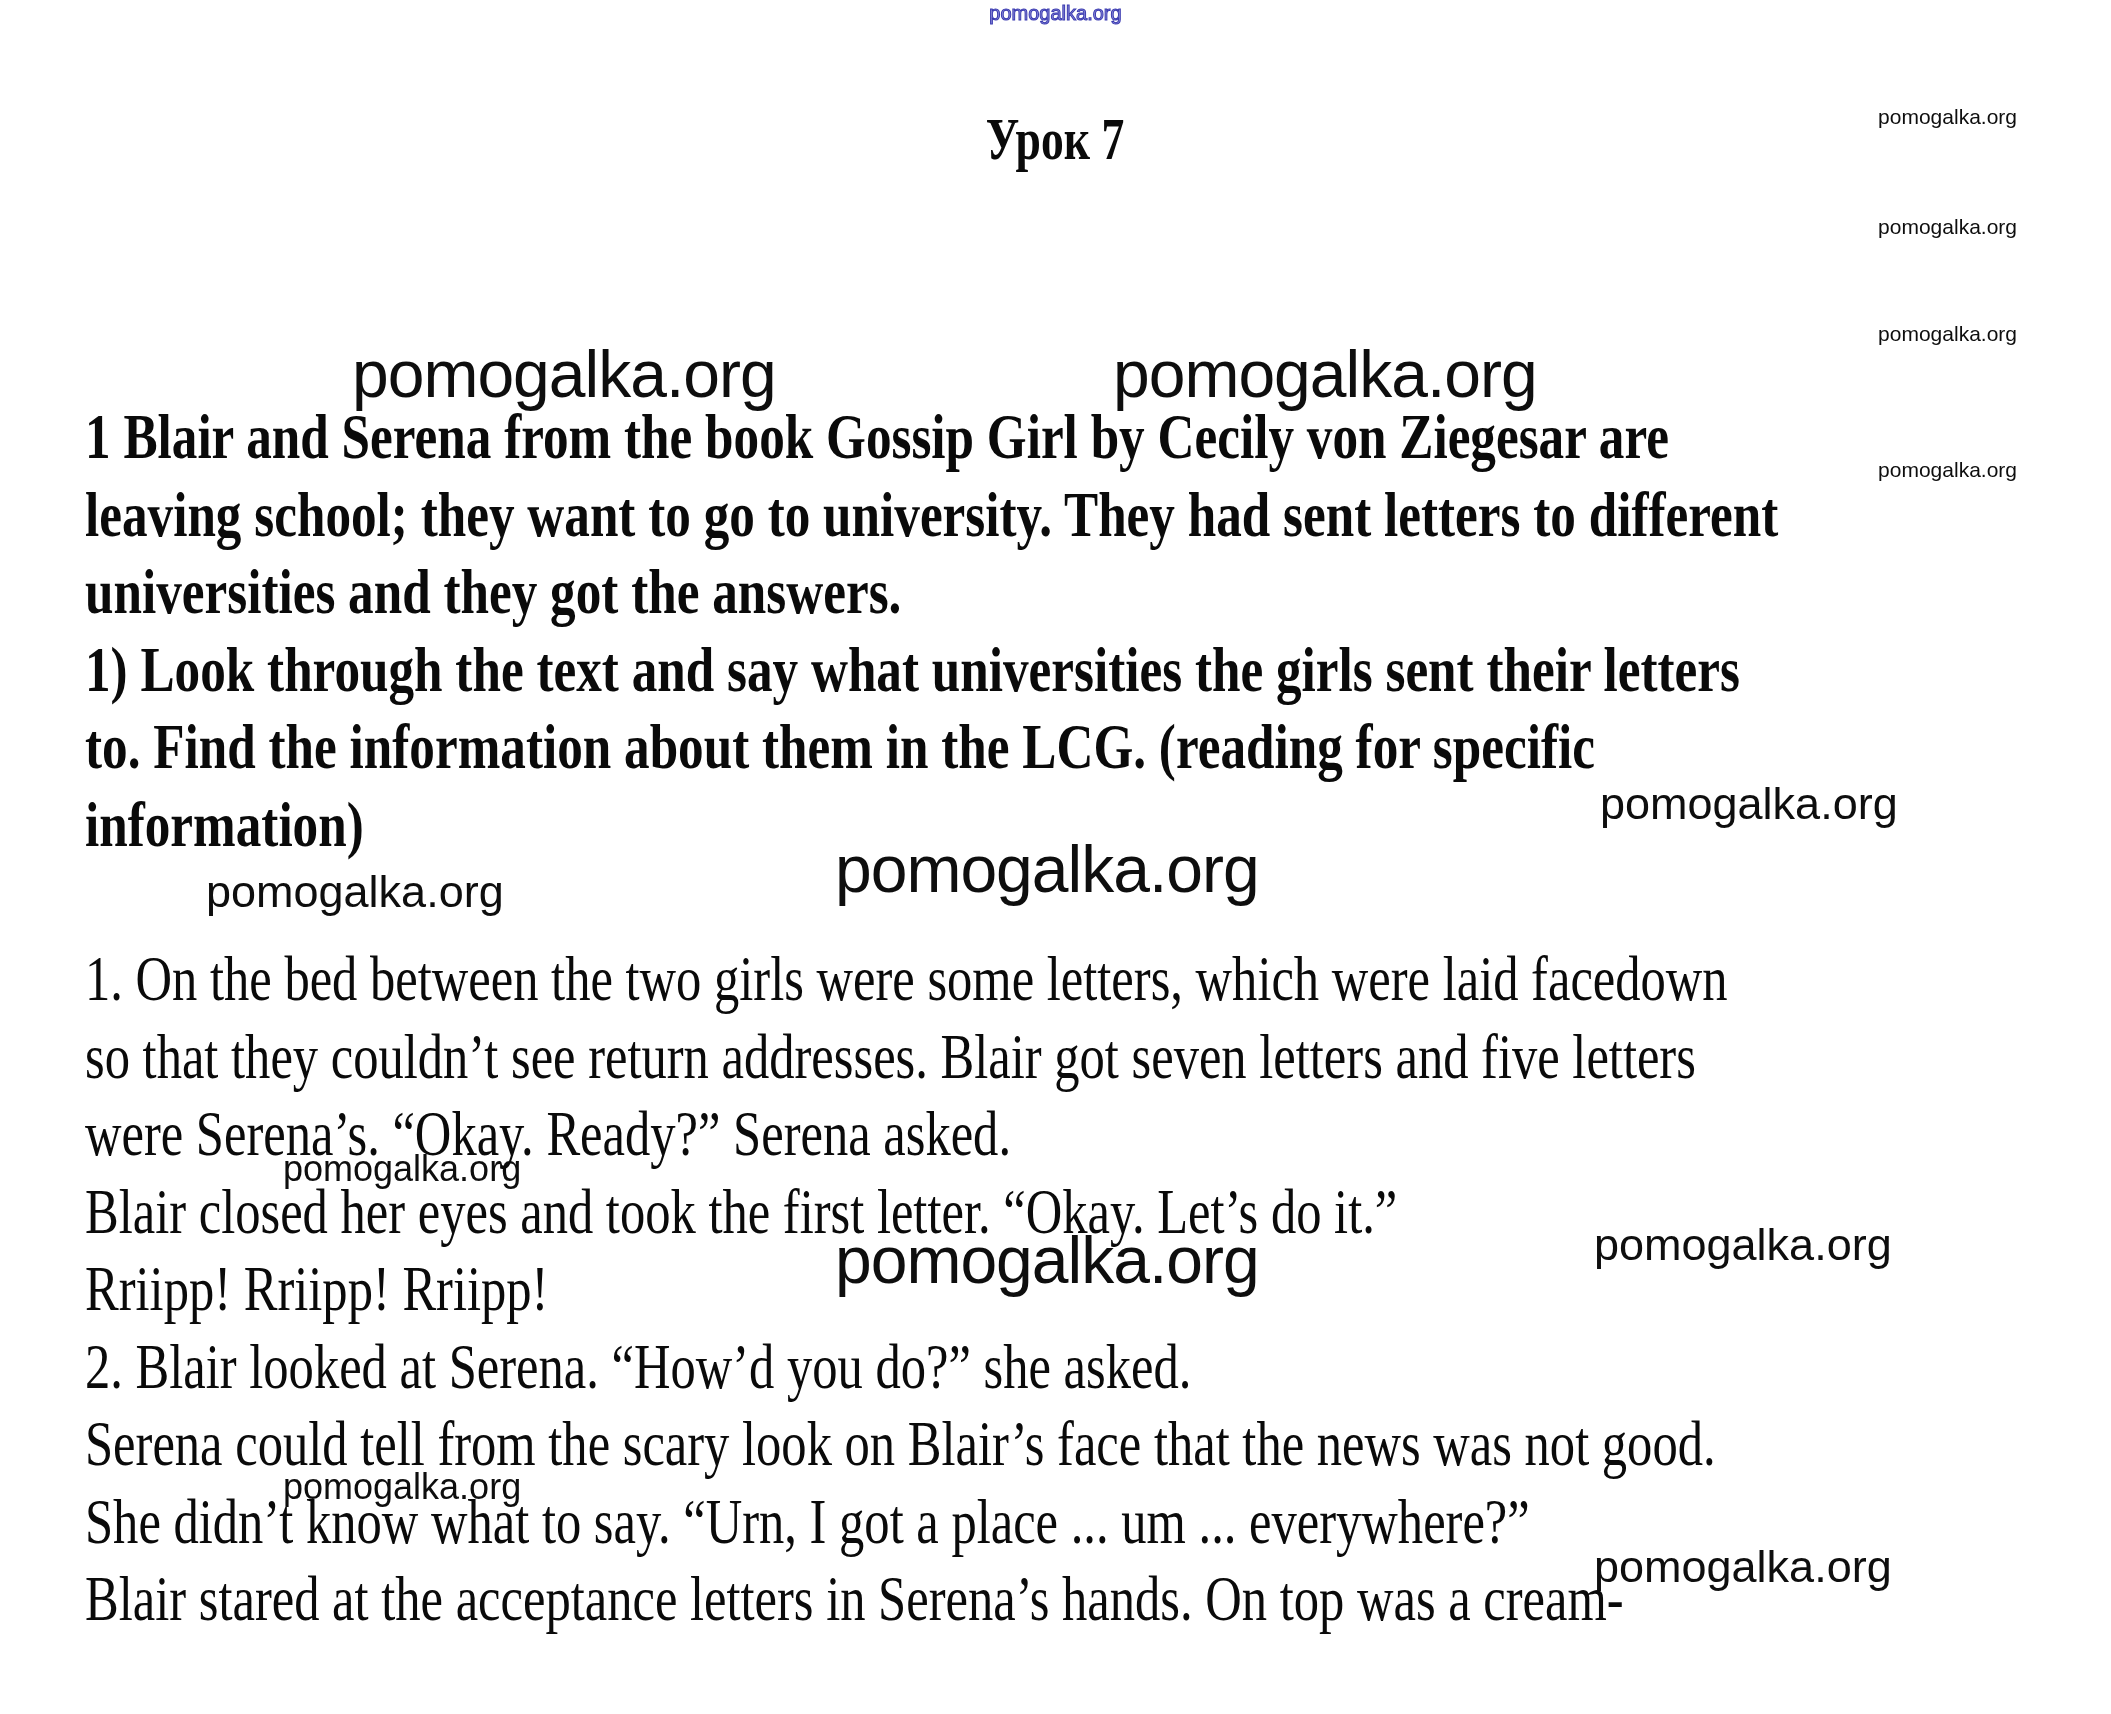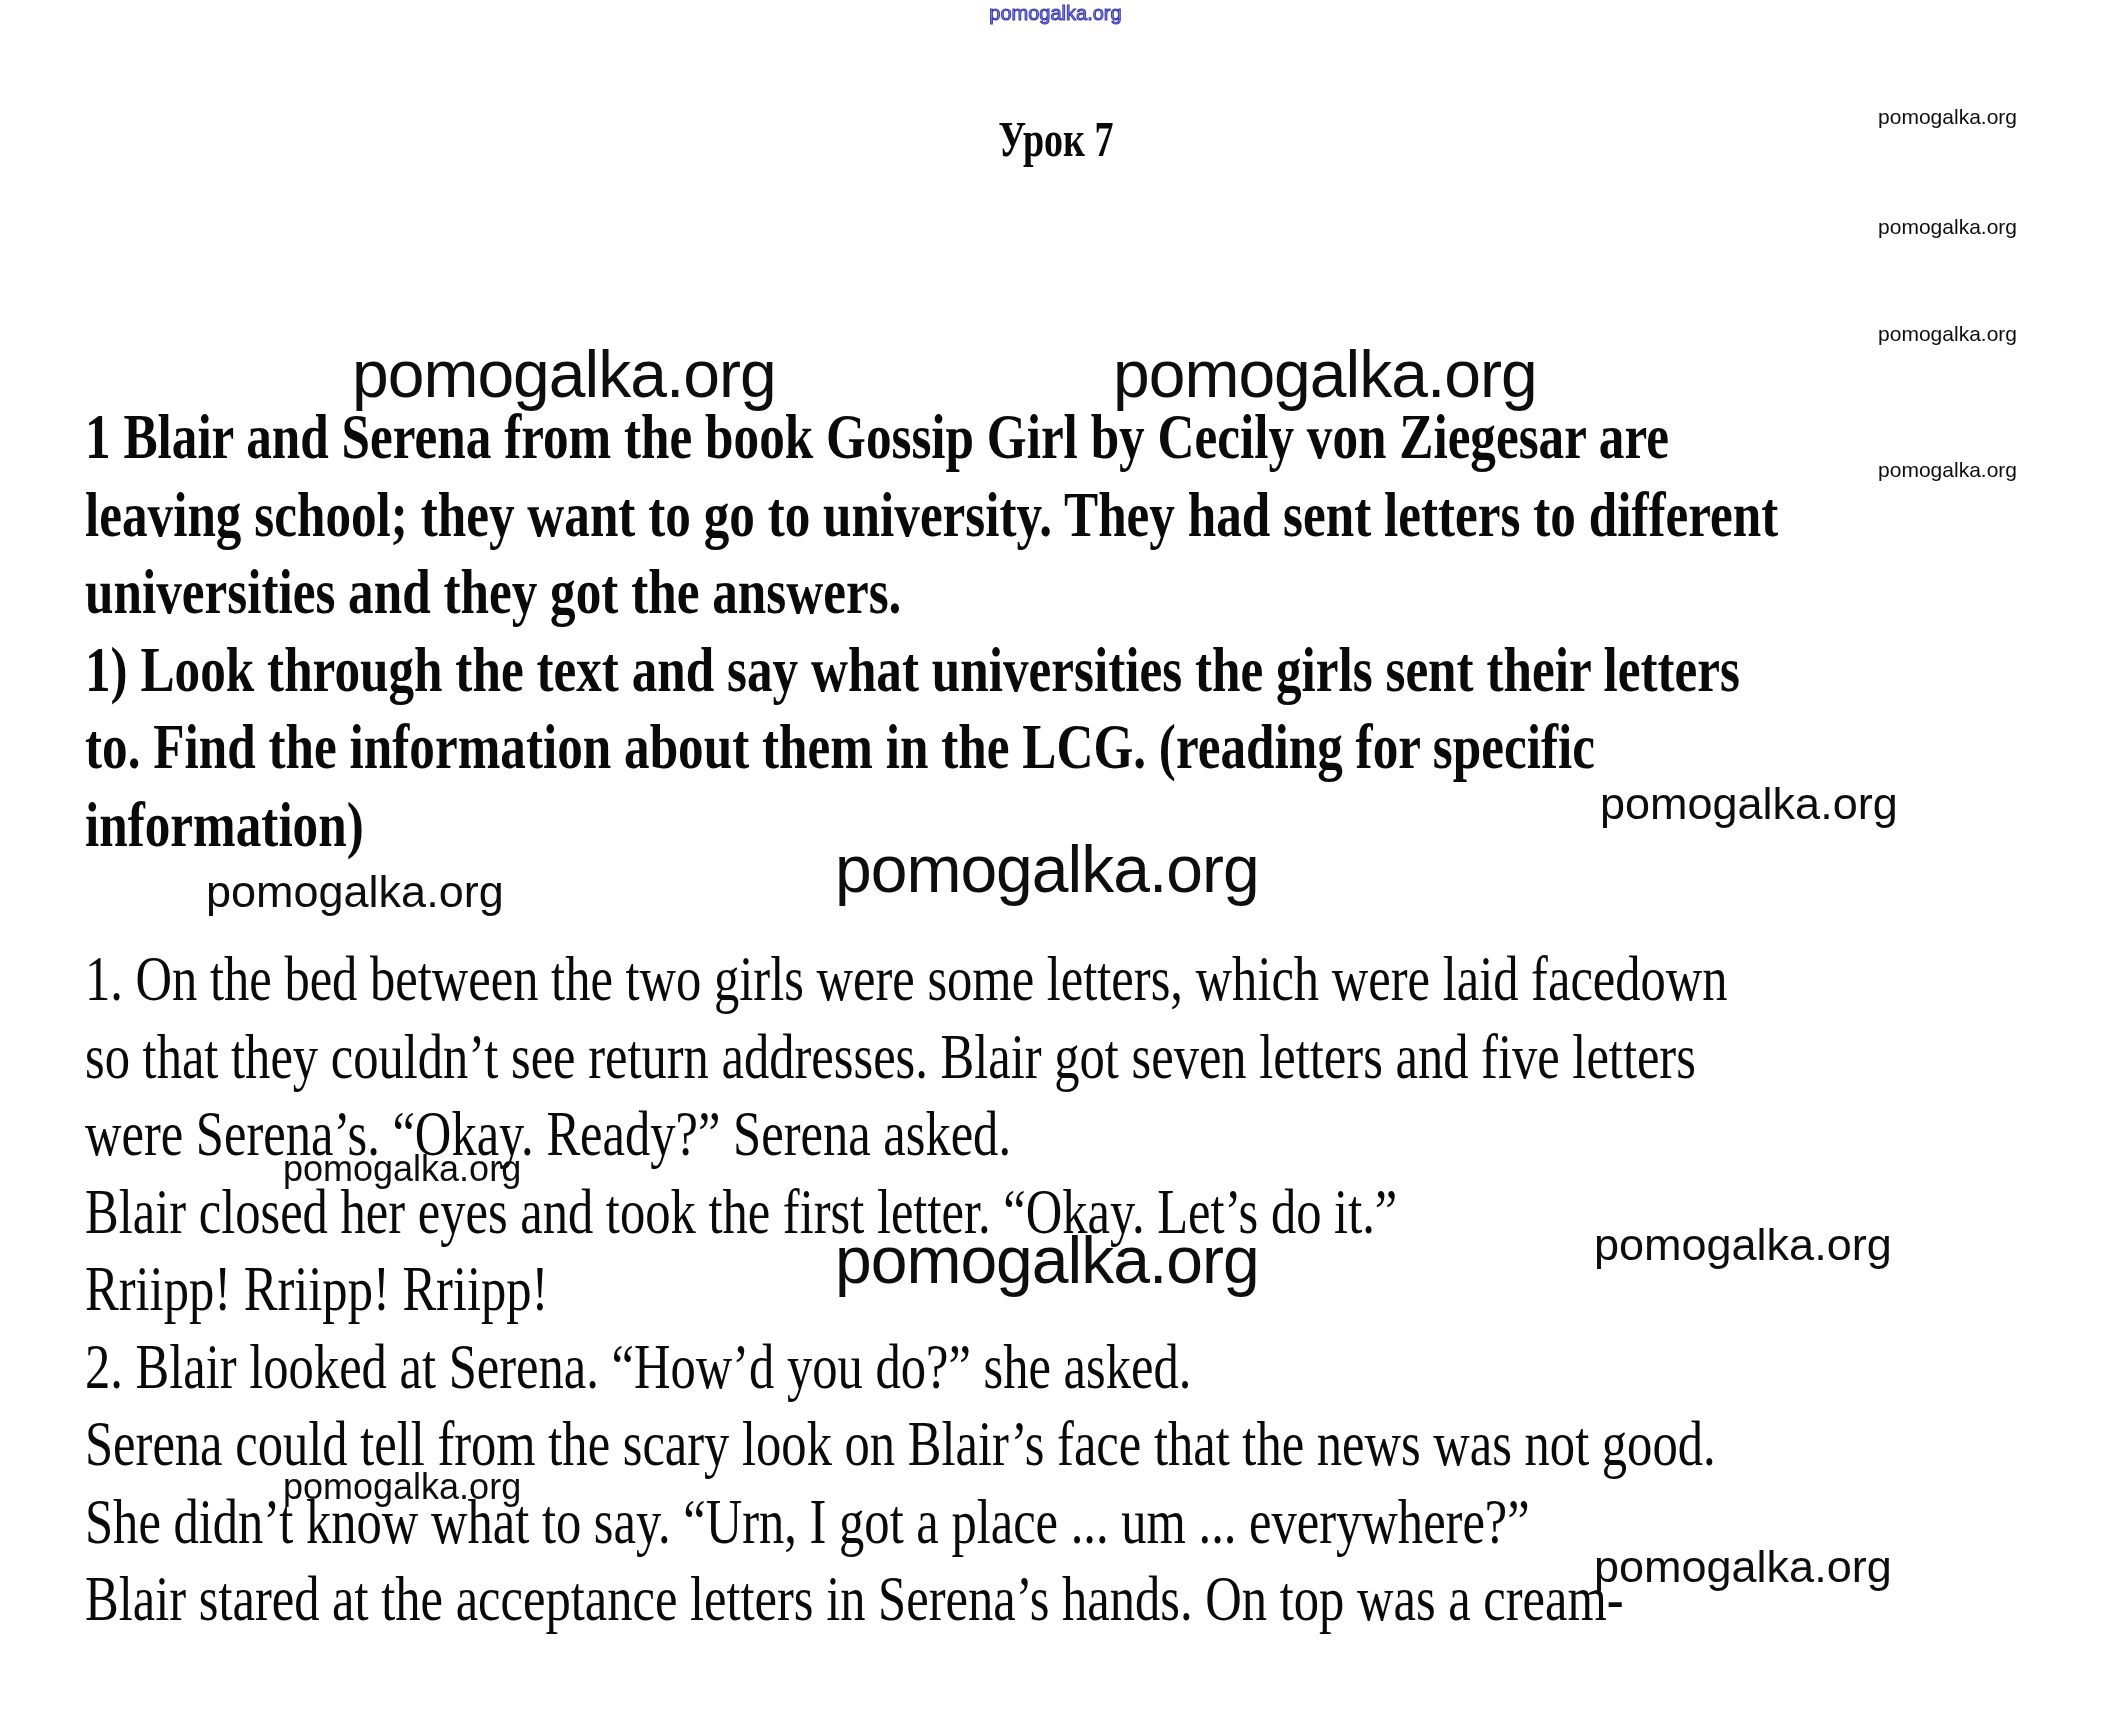--- a/index.html
+++ b/index.html
@@ -8,21 +8,21 @@
     width:2111px;height:1714px;
     background:#ffffff;
     overflow:hidden;
     font-family:"Liberation Serif", serif;
     color:#0a0a0a;
   }
 
   
   .heading{
     position:absolute;left:0;top:100px;width:100%;
-    text-align:center;font-size:50px;line-height:78px;font-weight:bold;margin:0;
+    text-align:center;font-size:60px;line-height:78px;font-weight:bold;margin:0;
   }
   .heading .sx{display:inline-block;transform:scaleX(.76);transform-origin:50% 50%;white-space:nowrap;}
 
   .tblock{position:absolute;left:85px;z-index:2;}
   .tline{
     white-space:nowrap;
     font-size:64px;line-height:77.5px;
     transform:scaleX(.79);transform-origin:0 50%;
   }
   .tblock.bold .tline{font-weight:bold;transform:scaleX(.80);}

